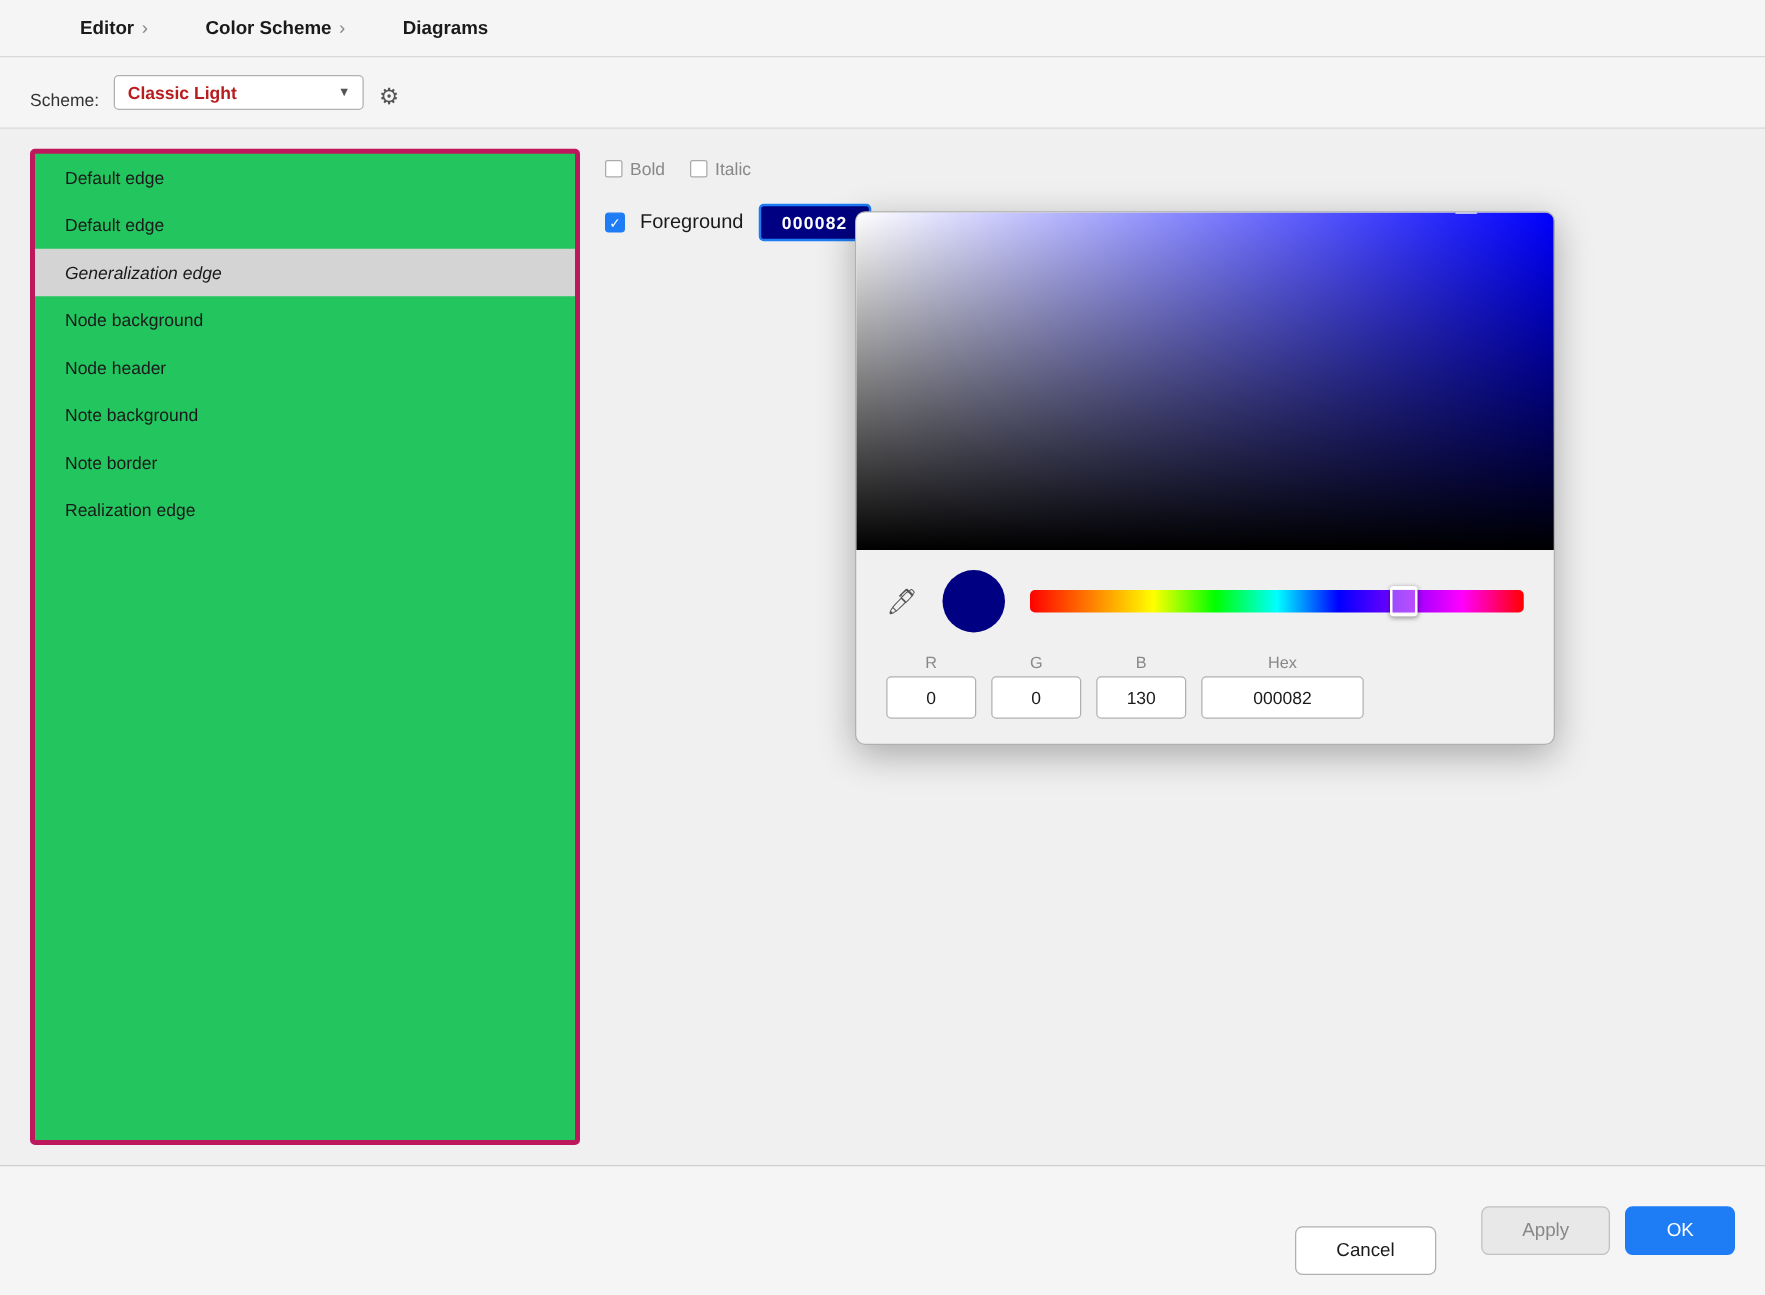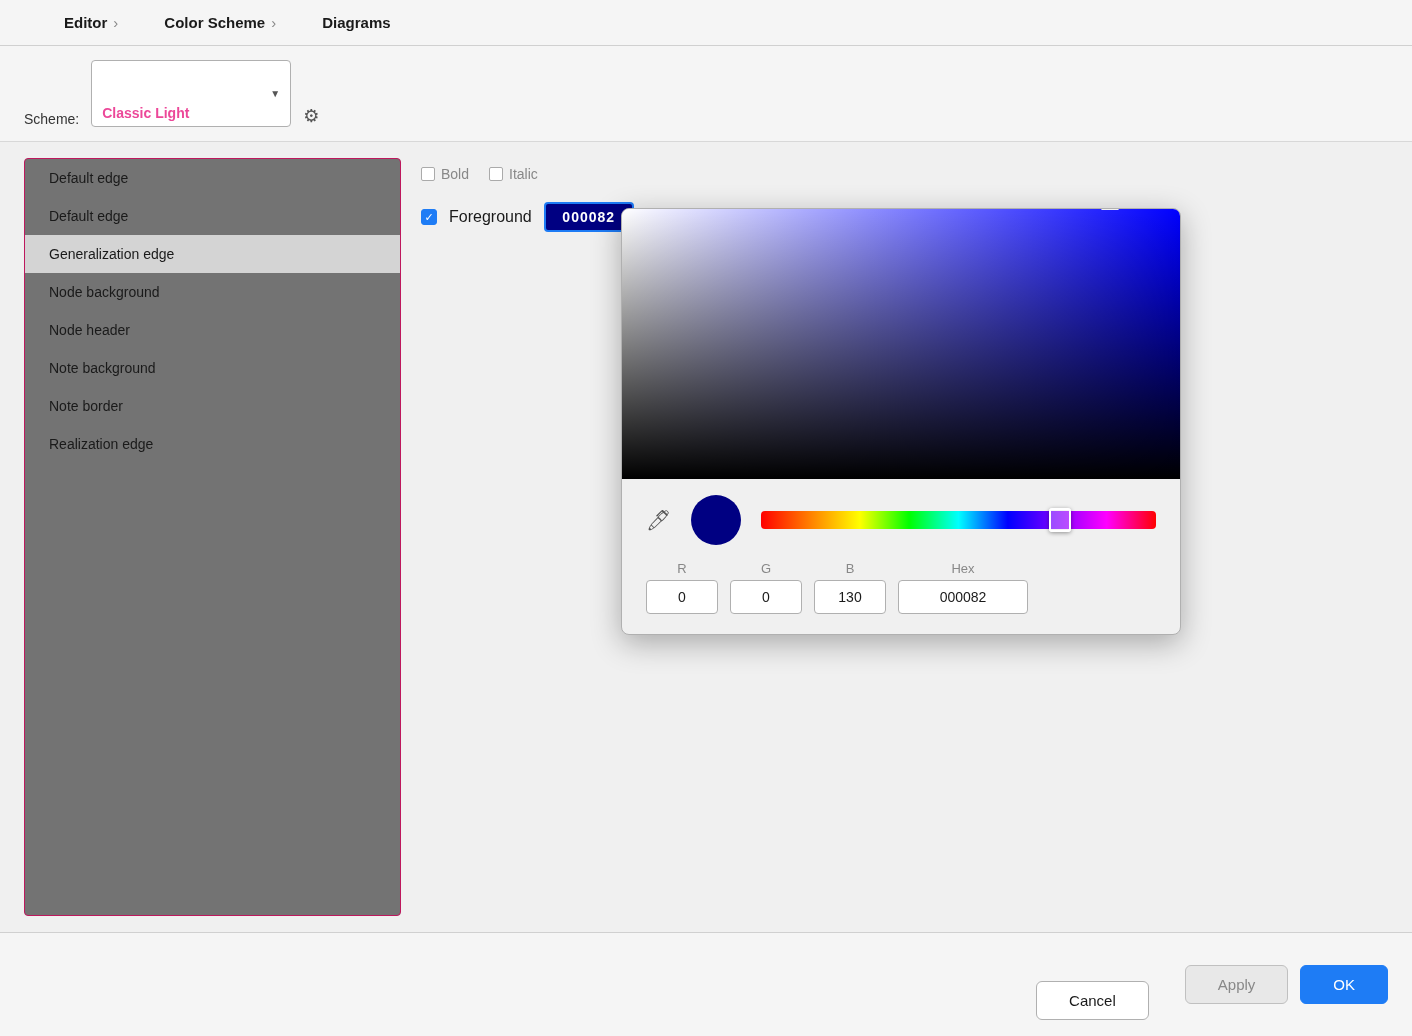--- a/index.html
+++ b/index.html
@@ -52,59 +52,59 @@
       border-radius: 4px;
       background: white;
       padding: 5px 10px;
       gap: 10px;
       min-width: 200px;
       cursor: pointer;
     }
     .scheme-dropdown-text {
       font-size: 14px;
       font-weight: 600;
-      color: #ec4899;
+      color: #b91c1c;
       flex: 1;
-      margin-top: 39px;
     }
     .dropdown-arrow {
       font-size: 10px;
       color: #555;
     }
     .gear-icon {
       font-size: 18px;
       color: #555;
       cursor: pointer;
     }
 
     .main-area {
       display: flex;
       flex: 1;
       overflow: hidden;
       padding: 16px 24px;
       gap: 0;
     }
 
     .list-panel {
-      background: #737373;
-      border: 1px solid #be185d;
-      border-radius: 4px;
-      width: 377px;
+      background: #22c55e;
+      border: 4px solid #be185d;
+      border-radius: 4px;
+      width: 440px;
       overflow-y: auto;
       flex-shrink: 0;
     }
     .list-item {
       padding: 11px 24px;
       font-size: 14px;
       color: #1a1a1a;
       cursor: pointer;
       border-bottom: none;
     }
     .list-item.selected {
       background: #d4d4d4;
+      font-style: italic;
     }
 
     .right-panel {
       flex: 1;
       display: flex;
       flex-direction: column;
       padding: 0 20px;
       position: relative;
     }
 

